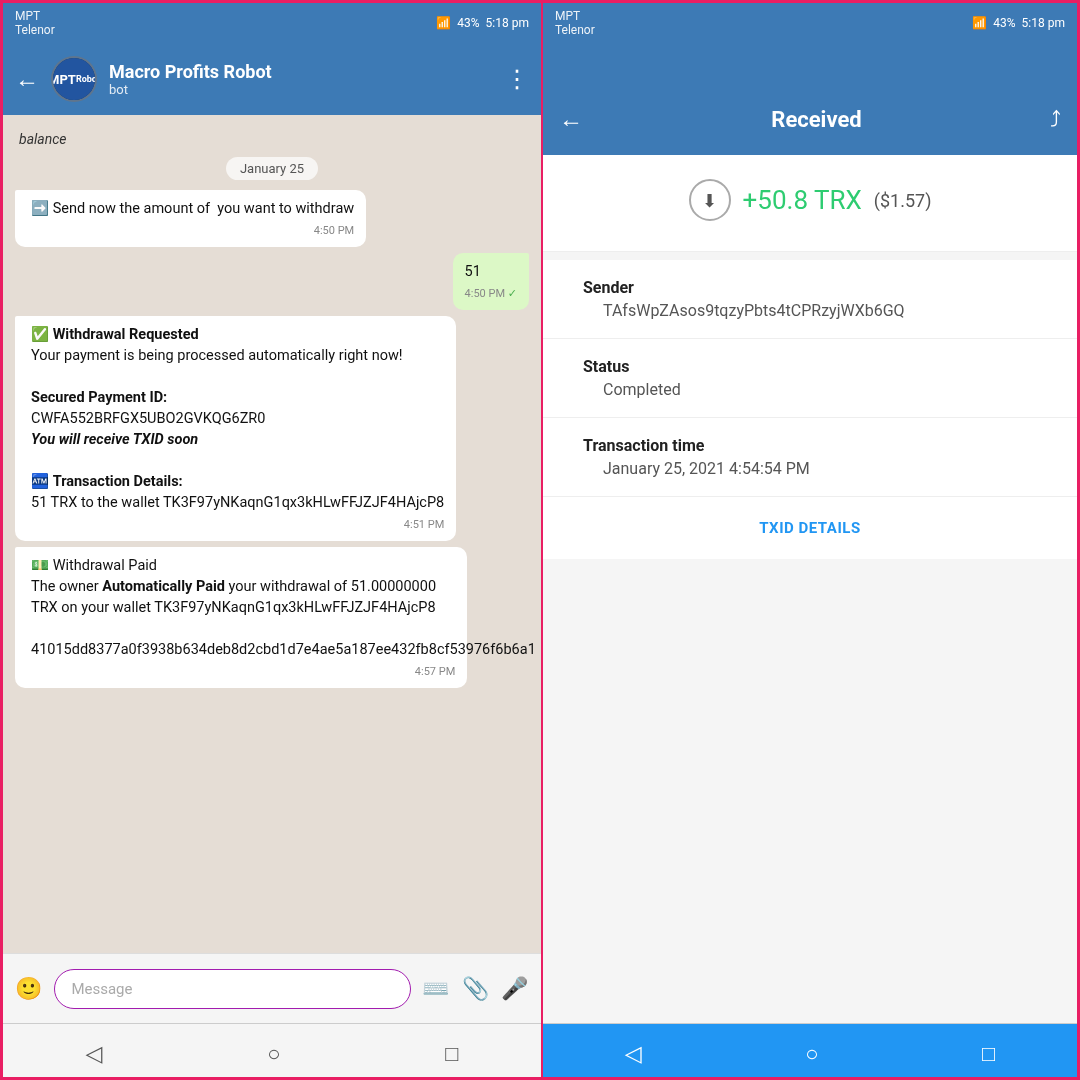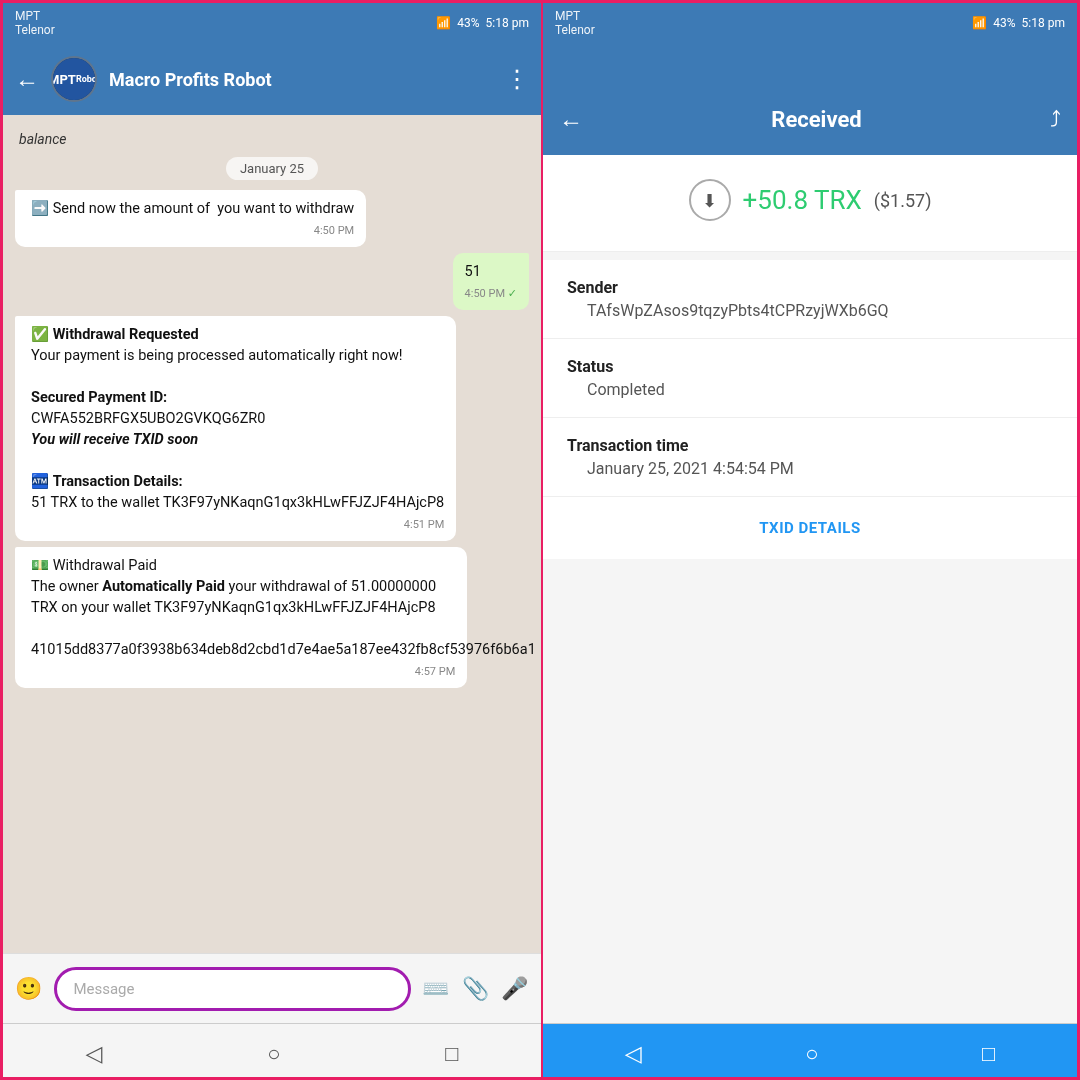--- a/index.html
+++ b/index.html
@@ -174,21 +174,21 @@
       border-top: 1px solid #ddd;
     }
     .input-icon { font-size: 22px; color: #888; cursor: pointer; }
     .input-field {
       flex: 1;
       background: white;
       border-radius: 24px;
       padding: 10px 16px;
       font-size: 15px;
       color: #aaa;
-      border: 3px solid #a21caf;
+      border: 1px solid #a21caf;
     }
 
     
     .nav-bar {
       height: 60px;
       background: #f5f5f5;
       display: flex;
       align-items: center;
       justify-content: space-around;
       border-top: 1px solid #ccc;
@@ -247,21 +247,21 @@
       font-size: 18px;
       color: #555;
     }
 
     .details-section {
       background: white;
       margin-top: 8px;
       padding: 0;
     }
     .detail-row {
-      padding: 18px 24px;
+      padding: 18px 40px;
       border-bottom: 1px solid #eee;
     }
     .detail-label {
       font-size: 16px;
       font-weight: bold;
       color: #222;
       margin-bottom: 4px;
     }
     .detail-value {
       font-size: 16px;
@@ -301,20 +301,21 @@
     </div>
   </div>
 
   <div class="chat-header">
     <span class="header-back">←</span>
     <div class="header-avatar">
       <div class="header-avatar-inner">MPT<br><span style="font-size:9px">Robot</span></div>
     </div>
     <div class="header-info">
       <div class="header-name">Macro Profits Robot</div>
+      <div class="header-sub">bot</div>
     </div>
     <span class="header-more">⋮</span>
   </div>
 
   <div class="chat-area">
 
     <div class="balance-text">balance</div>
 
     <div class="date-badge">January 25</div>
 

